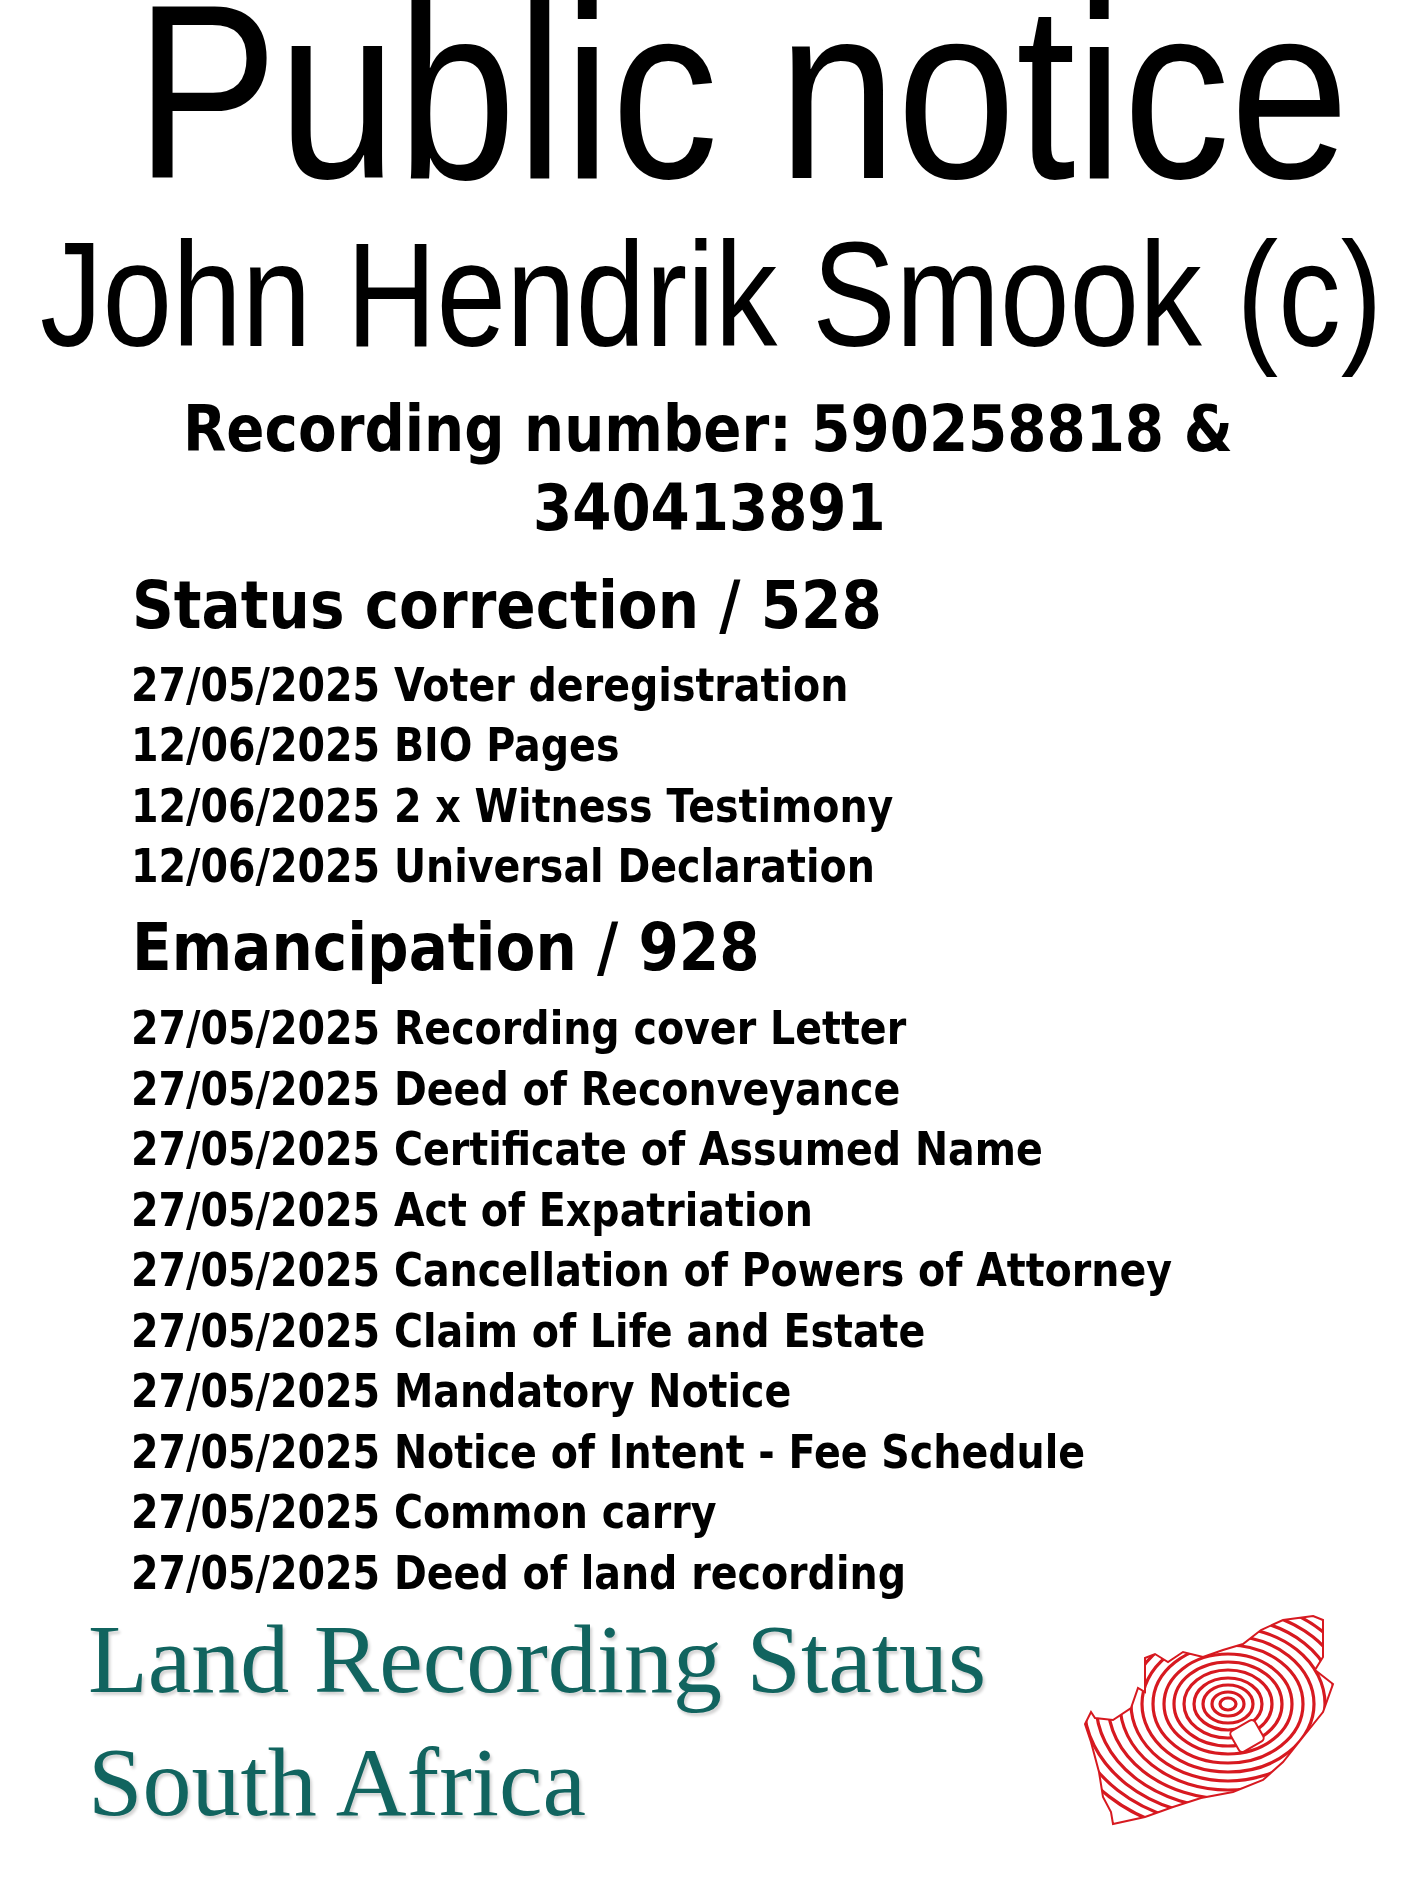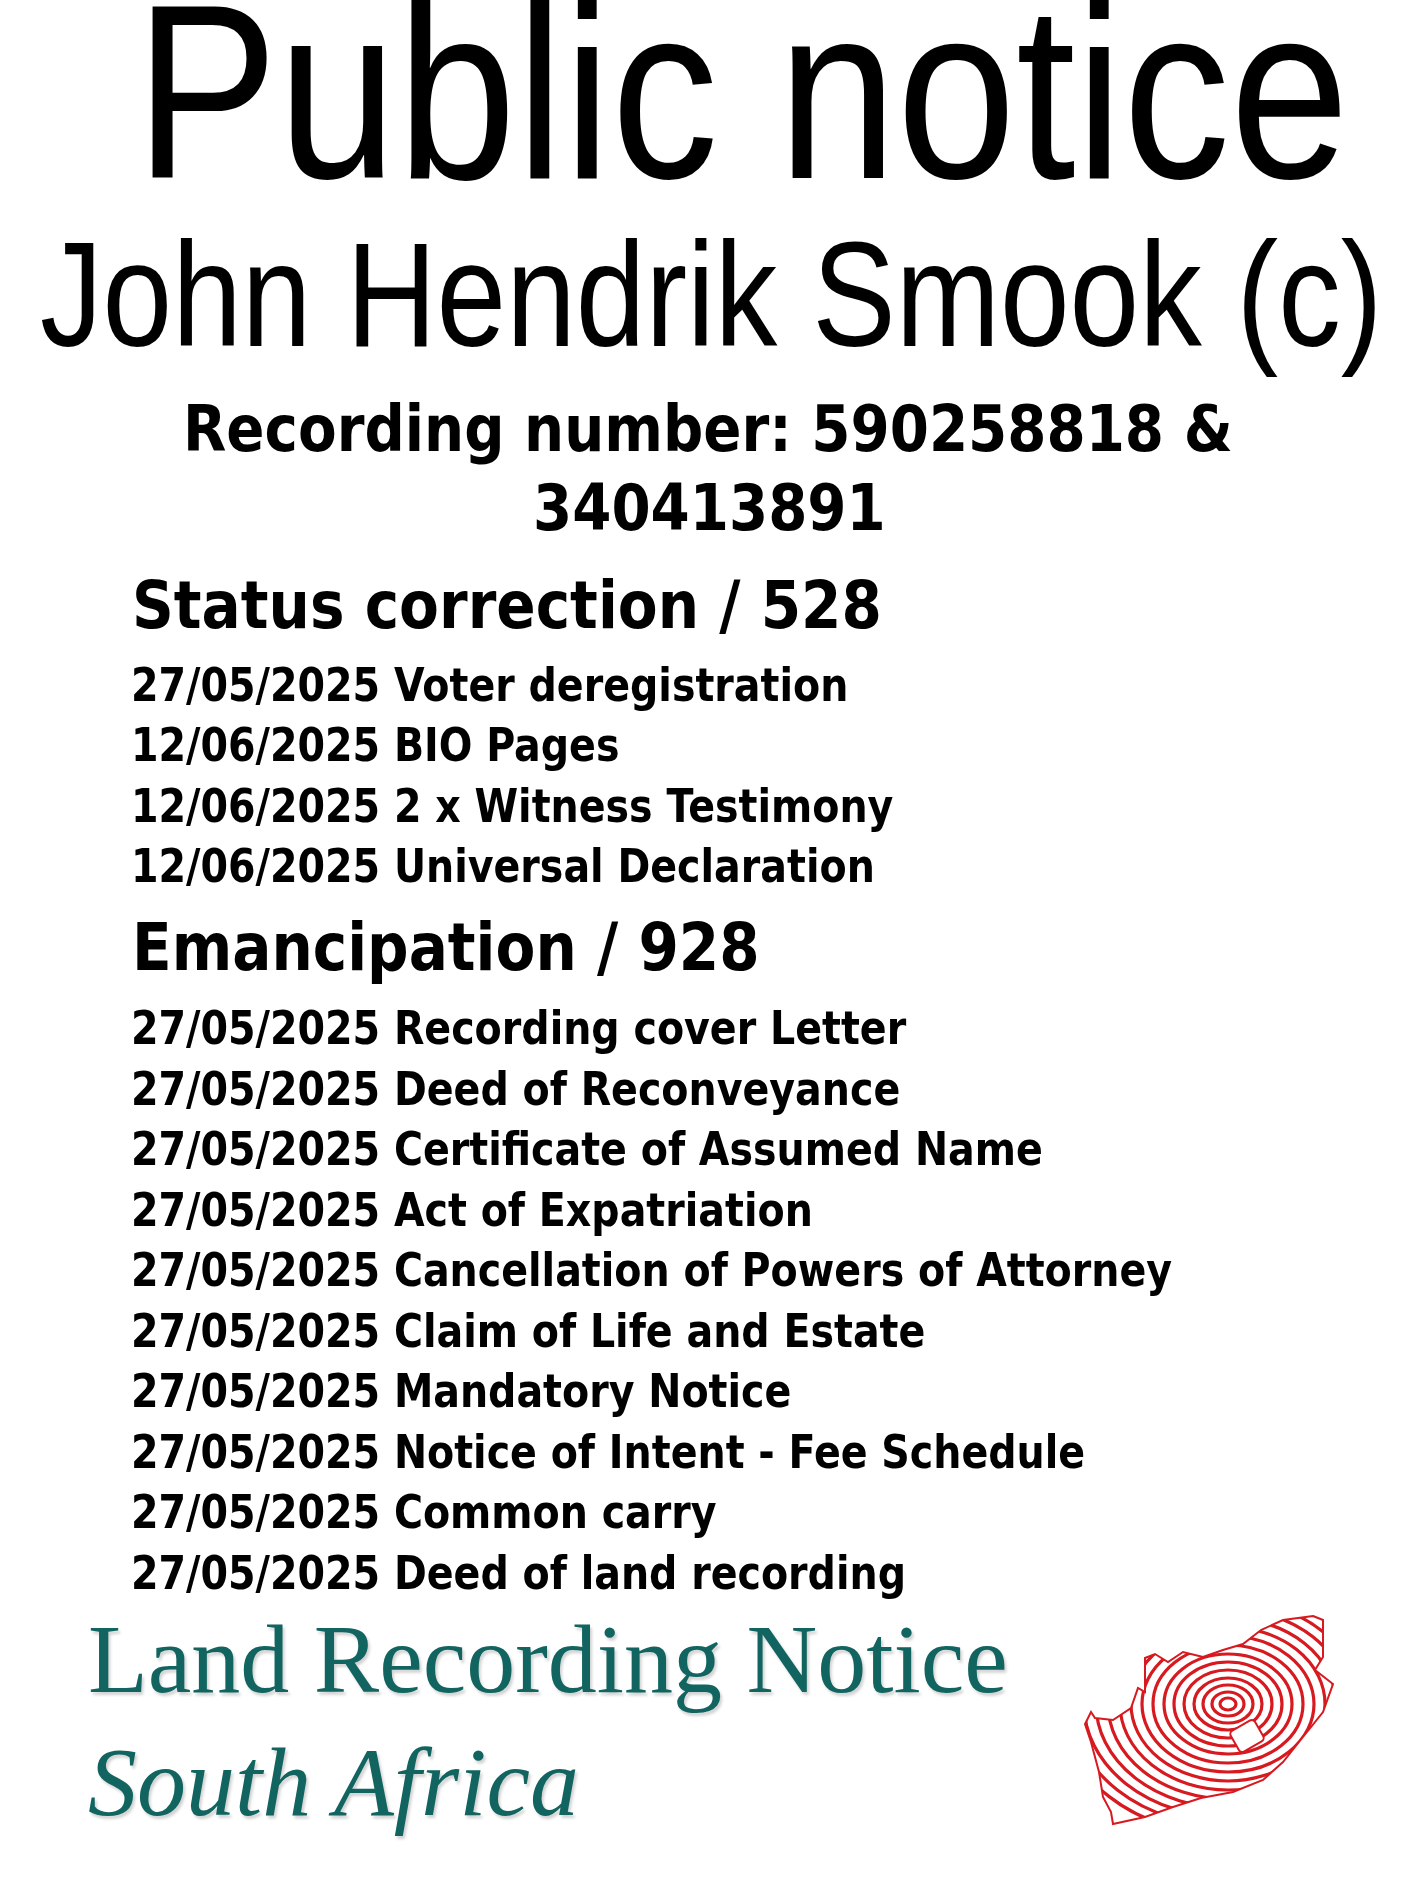--- a/index.html
+++ b/index.html
@@ -37,21 +37,20 @@
   }
   .logo-line1 {
     font-family: "Liberation Serif", "DejaVu Serif", serif;
     font-size: 98px;
     line-height: 1;
     color: #11645F;
     text-shadow: 2px 3px 3px rgba(0,0,0,0.18);
   }
   .logo-line2 {
     font-family: "Liberation Serif", "DejaVu Serif", serif;
-    font-style: italic;
     font-size: 98px;
     line-height: 1;
     color: #11645F;
     text-shadow: 2px 3px 3px rgba(0,0,0,0.18);
   }
   .map { position: absolute; left: 1083px; top: 1612px; width: 260px; height: 230px; }
 </style>
 </head>
 <body>
 
@@ -75,21 +74,21 @@
 <div class="line item" style="left:131px; top:1066px; transform:scaleX(0.86);">27/05/2025 Deed of Reconveyance</div>
 <div class="line item" style="left:131px; top:1126px; transform:scaleX(0.86);">27/05/2025 Certificate of Assumed Name</div>
 <div class="line item" style="left:131px; top:1187px; transform:scaleX(0.86);">27/05/2025 Act of Expatriation</div>
 <div class="line item" style="left:131px; top:1247px; transform:scaleX(0.86);">27/05/2025 Cancellation of Powers of Attorney</div>
 <div class="line item" style="left:131px; top:1308px; transform:scaleX(0.86);">27/05/2025 Claim of Life and Estate</div>
 <div class="line item" style="left:131px; top:1368px; transform:scaleX(0.86);">27/05/2025 Mandatory Notice</div>
 <div class="line item" style="left:131px; top:1429px; transform:scaleX(0.86);">27/05/2025 Notice of Intent - Fee Schedule</div>
 <div class="line item" style="left:131px; top:1489px; transform:scaleX(0.86);">27/05/2025 Common carry</div>
 <div class="line item" style="left:131px; top:1550px; transform:scaleX(0.86);">27/05/2025 Deed of land recording</div>
 
-<div class="line logo-line1" style="left:88px; top:1610px; transform:scaleX(1.0);">Land Recording Notice</div>
+<div class="line logo-line1" style="left:88px; top:1610px; transform:scaleX(1.0);">Land Recording Status</div>
 <div class="line logo-line2" style="left:88px; top:1733px;">South Africa</div>
 
 <svg class="map" viewBox="0 0 260 230" xmlns="http://www.w3.org/2000/svg">
   <defs>
     <clipPath id="saClip">
       <path d="M230 4 L240 8 L240 45 L232 58 L250 72 L240 100 L220 125 L200 150 L180 168 L150 180 L118 186 L90 195 L62 205 L30 212 L28 200 L20 185 L16 160 L8 130 L2 112 L8 100 L12 106 L30 108 L48 96 L55 76 L62 80 L62 46 L72 42 L85 50 L100 40 L120 45 L140 38 L160 32 L178 18 L200 8 Z"></path>
     </clipPath>
   </defs>
   <g clip-path="url(#saClip)" fill="none" stroke="#D71920" stroke-width="3.2">
     <ellipse cx="145" cy="92" rx="8" ry="6"></ellipse>

